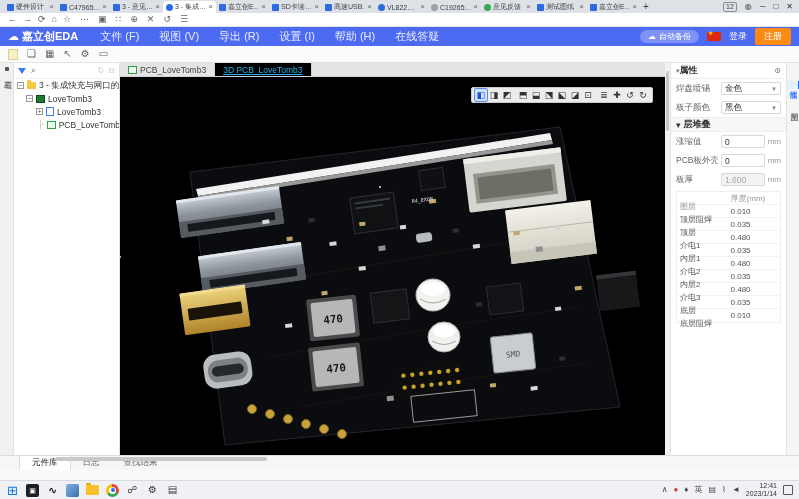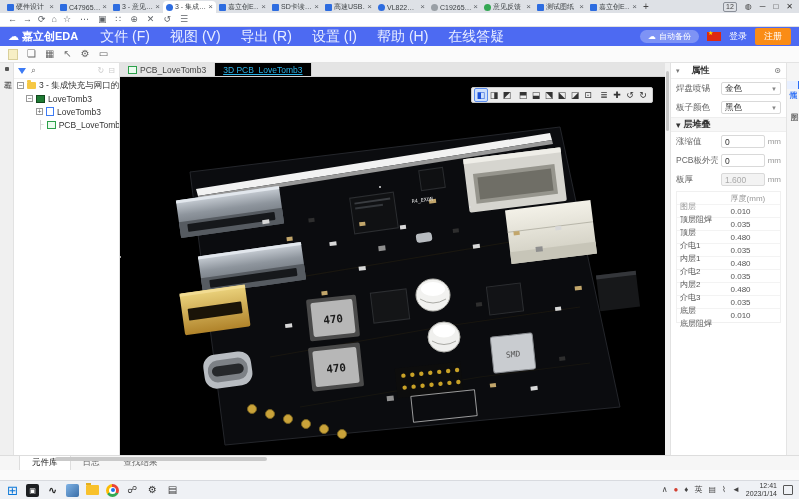--- a/index.html
+++ b/index.html
@@ -31,21 +31,21 @@
   .url-text { font-size:8px; white-space:nowrap; overflow:hidden; color:#5f6368; }
   .url-text b { color:#188038; font-weight:normal; }
   .url-text .host { color:#202124; font-weight:bold; }
   .omni-icons { display:flex; gap:9px; align-items:center; flex:none; }
   .omni-icons span { font-size:9px; color:#5f6368; line-height:1; }
 
   
   .menubar { height:19px; background:#4d6af2; display:flex; align-items:center; padding:0 8px; gap:4px; }
   .brand { display:flex; align-items:center; gap:3px; color:#fff; font-weight:bold; font-size:11px; margin-right:10px; }
   .brand .cloud { font-size:11px; }
-  .menu-item { color:#e8edff; font-size:14px; padding:0 8px; line-height:19px; }
+  .menu-item { color:#e8edff; font-size:11px; padding:0 8px; line-height:19px; }
   .menubar-right { margin-left:auto; display:flex; align-items:center; gap:8px; }
   .pill { display:flex; align-items:center; gap:3px; background:rgba(255,255,255,.28); border-radius:8px; padding:1px 8px; color:#fff; font-size:8px; }
   .flag { position:relative; width:14px; height:9px; background:#de2910; }
   .flag::before { content:"★"; position:absolute; left:1px; top:-3px; color:#ffde00; font-size:6px; }
   .login-link { color:#fff; font-size:9px; }
   .register-btn { background:#fa8c16; color:#fff; font-size:9px; border:none; border-radius:2px; padding:2px 9px; }
 
   
   .quickbar { height:17px; background:#fbfbfb; border-bottom:1px solid #e3e3e3; display:flex; align-items:center; gap:9px; padding:0 8px; }
   .qb-ic { font-size:10px; color:#666; line-height:1; }
@@ -81,21 +81,21 @@
   .toolbar3d { position:absolute; top:10px; right:12px; display:flex; gap:4px; background:#ececec; border:1px solid #c9c9c9; border-radius:2px; padding:1px 3px; }
   .t3d-group { display:flex; gap:1px; }
   .t3d-btn { width:12px; height:12px; font-size:9px; line-height:12px; text-align:center; color:#333; border-radius:1px; }
   .t3d-btn.active { background:#cfe0fb; outline:1px solid #5b8def; color:#1a4fd6; }
 
   .vscroll { width:5px; background:#f2f2f2; position:relative; }
   .vscroll .thumb { position:absolute; top:8px; left:1px; width:3px; height:60px; background:#c6c6c6; border-radius:2px; }
 
   
   .rpanel { width:116px; background:#fff; border-left:1px solid #e2e2e2; overflow:hidden; font-size:9px; }
-  .rp-head { height:16px; display:flex; align-items:center; gap:12px; padding:0 5px; border-bottom:1px solid #eee; font-weight:bold; color:#333; }
+  .rp-head { height:16px; display:flex; align-items:center; gap:0; padding:0 5px; border-bottom:1px solid #eee; font-weight:bold; color:#333; }
   .rp-head .caret { font-size:7px; color:#777; }
   .rp-head .pin { margin-left:auto; font-size:8px; color:#888; }
   .rp-row { display:flex; align-items:center; gap:3px; padding:3px 5px; }
   .rp-label { width:42px; flex:none; color:#666; font-size:8.5px; white-space:nowrap; overflow:hidden; }
   .rp-input { flex:1; height:13px; border:1px solid #d9d9d9; border-radius:2px; font-size:8.5px; color:#333; padding:0 3px; display:flex; align-items:center; background:#fff; min-width:0; overflow:hidden; }
   .rp-input.disabled { background:#f3f3f3; color:#aaa; }
   .swatch { width:11px; height:11px; background:#000; border:1px solid #ccc; flex:none; }
   .rp-select { flex:1; height:13px; border:1px solid #d9d9d9; border-radius:2px; display:flex; align-items:center; justify-content:space-between; padding:0 3px; font-size:8.5px; color:#333; min-width:0; }
   .rp-select .dd { font-size:6px; color:#888; }
   .unit { flex:none; color:#999; font-size:8px; }

